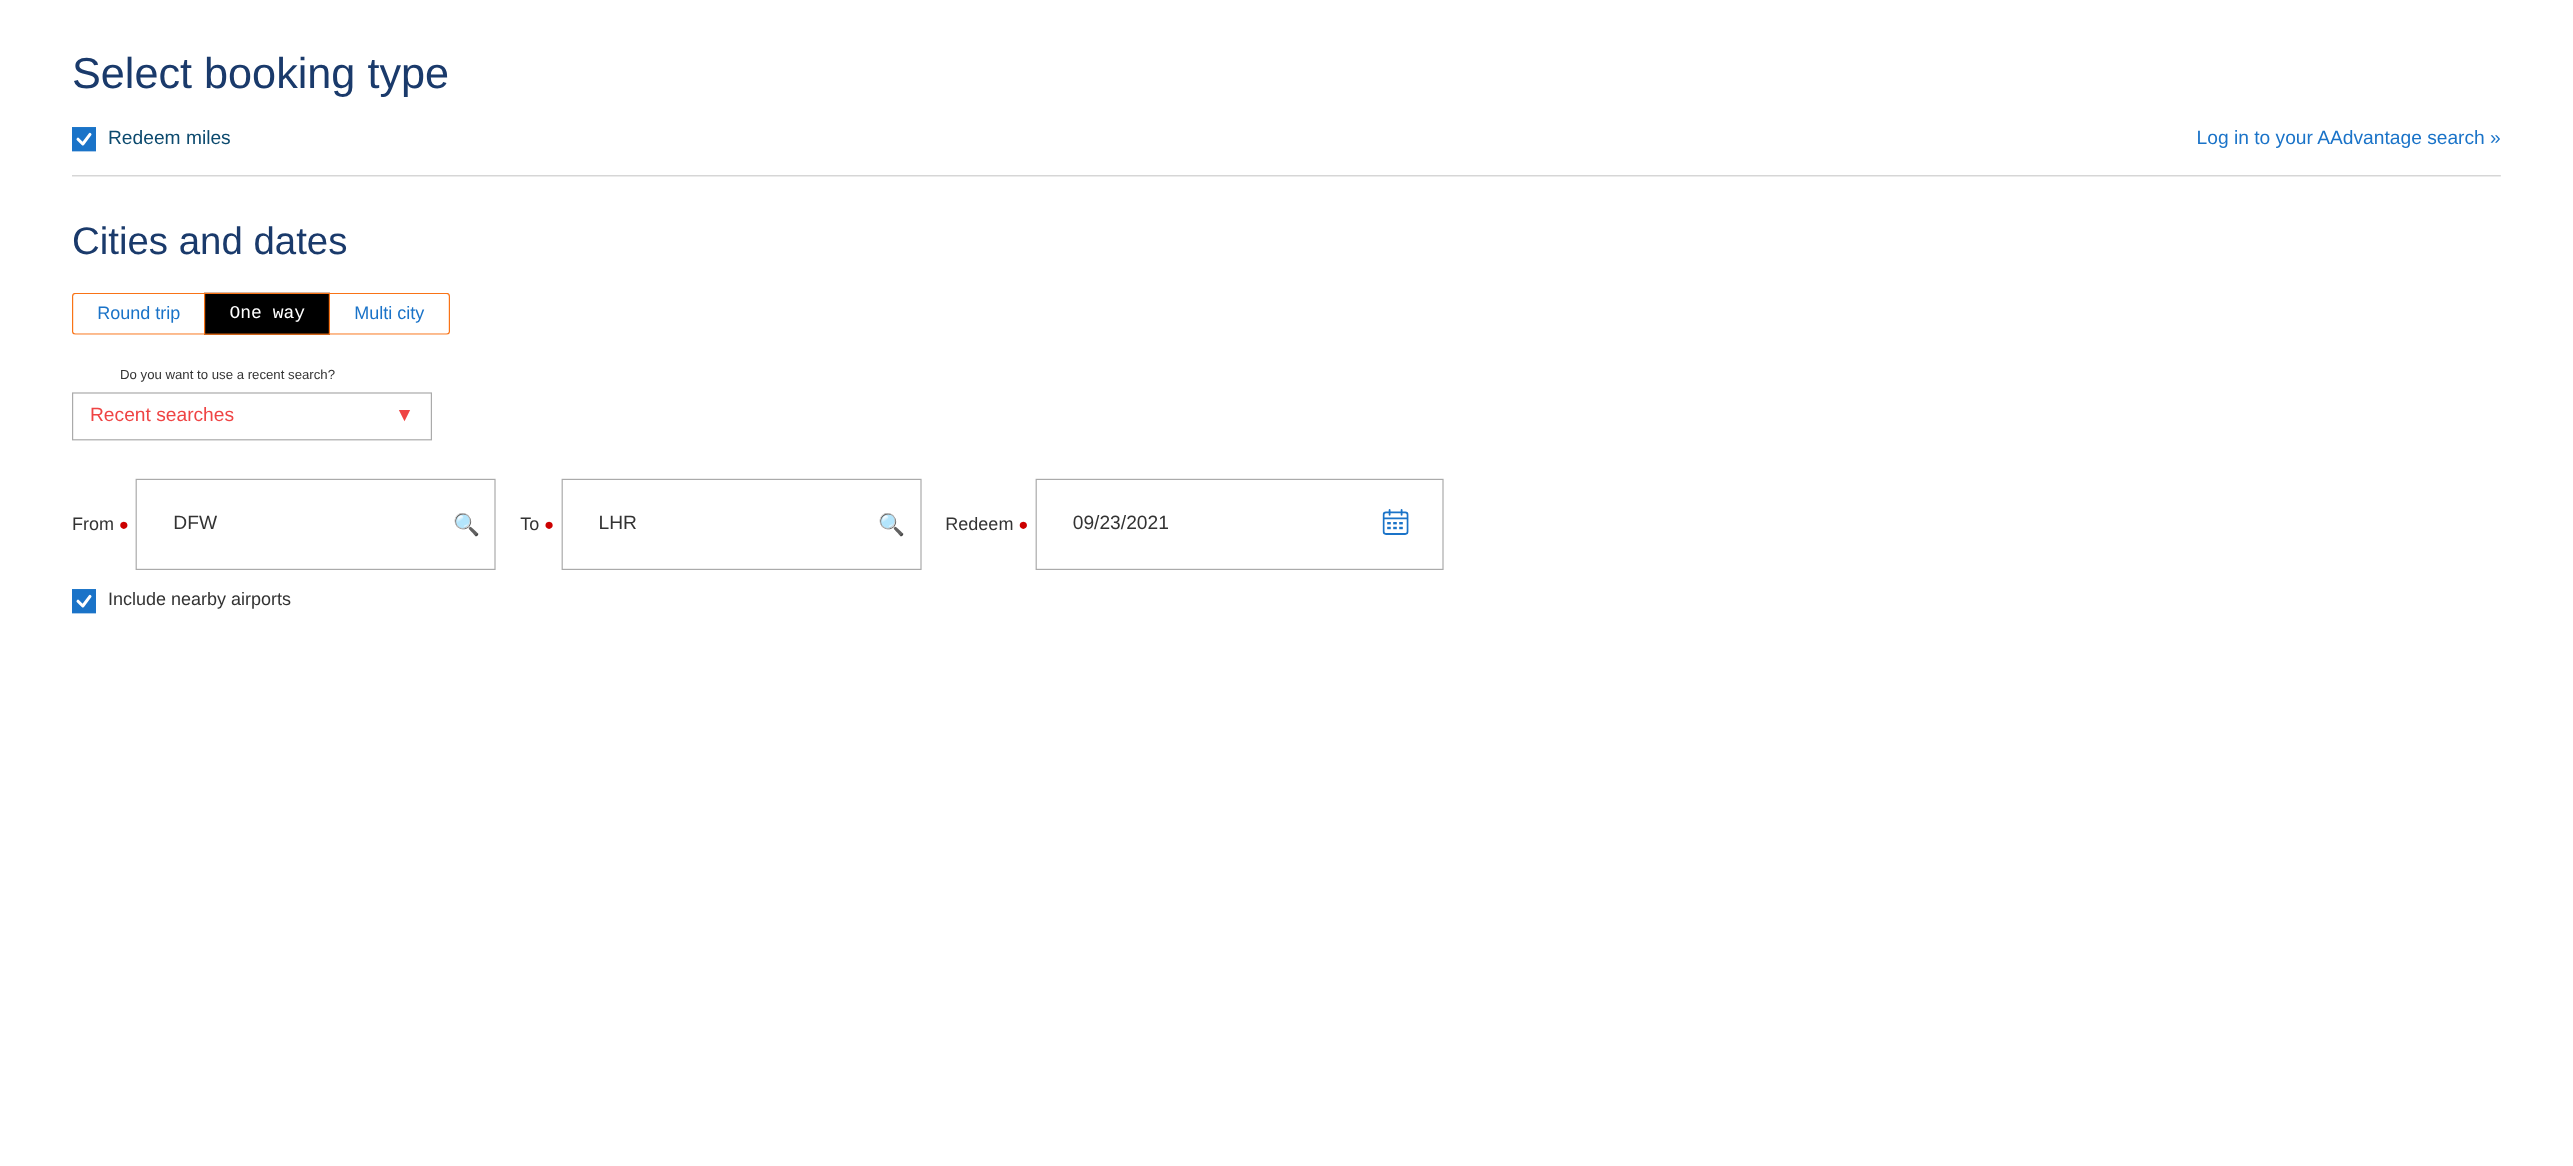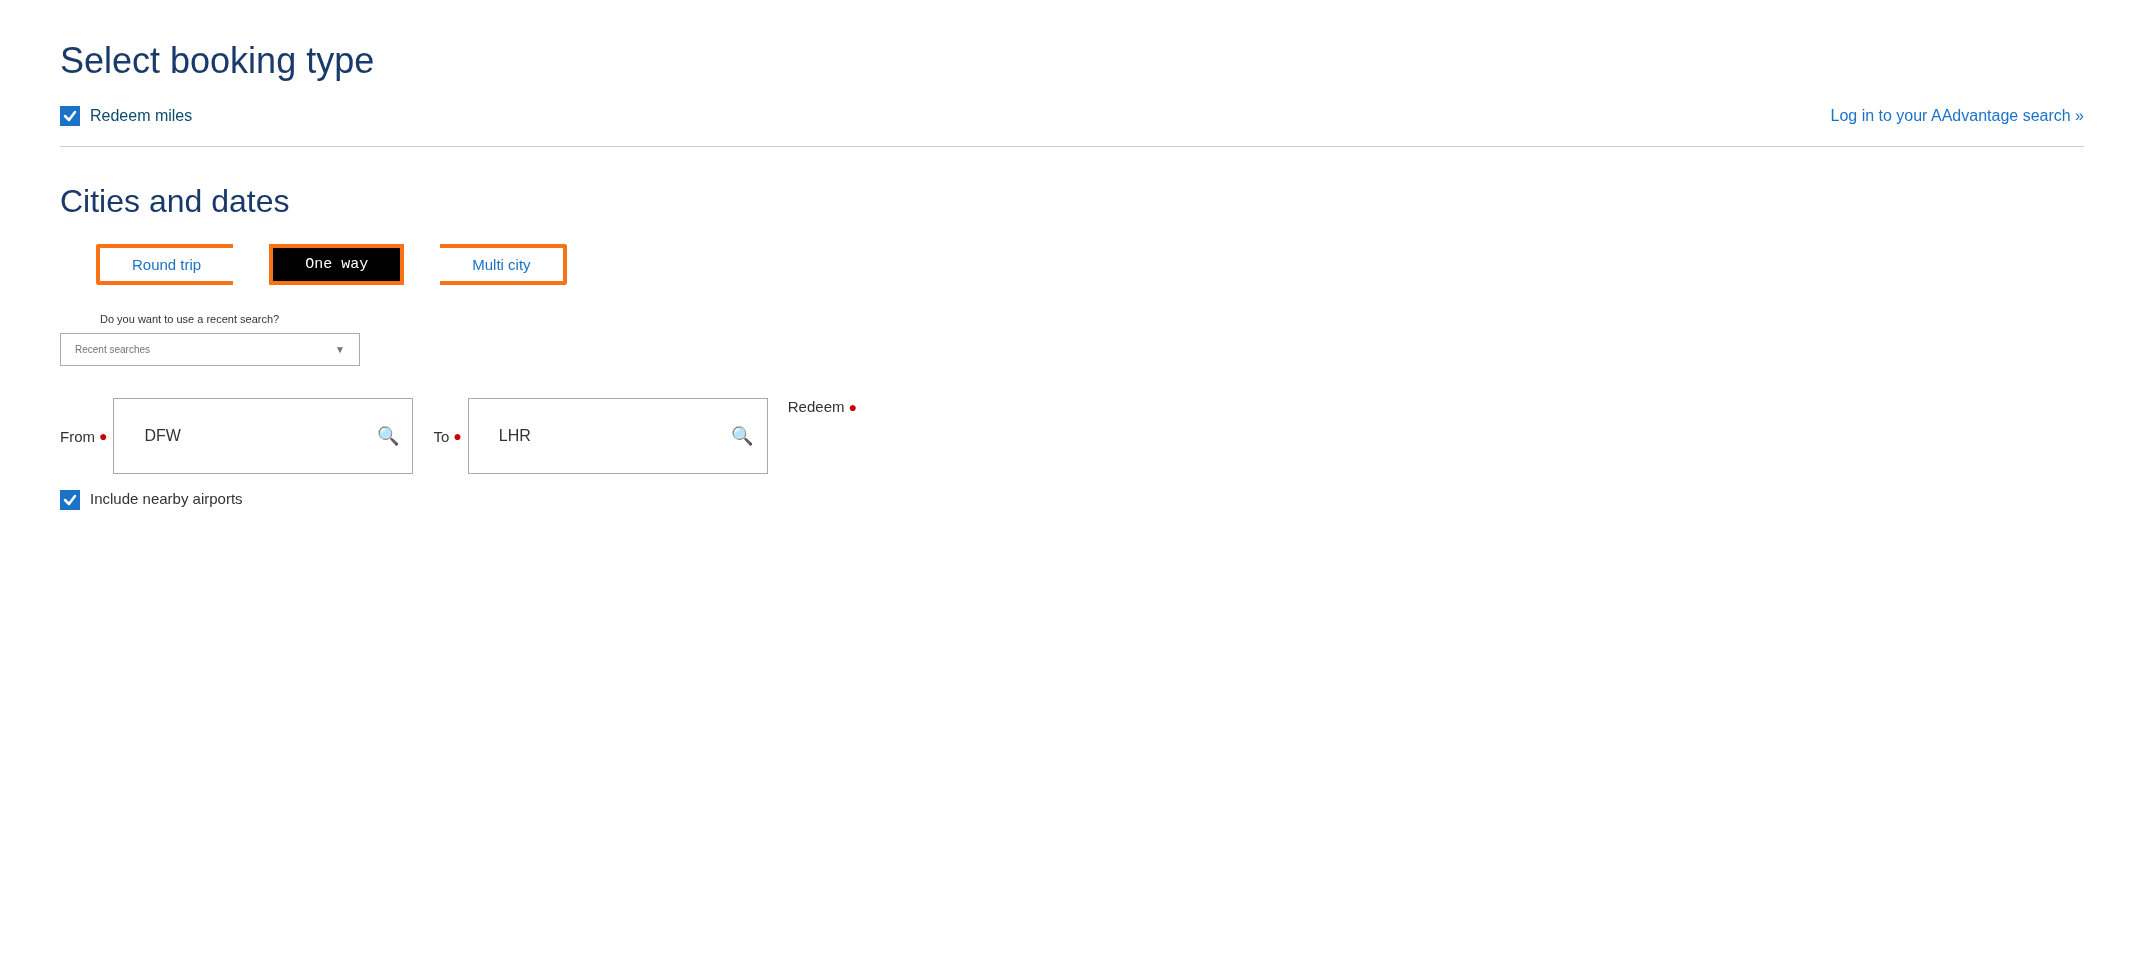--- a/index.html
+++ b/index.html
@@ -73,28 +73,27 @@
       color: #1a3a6b;
       margin-bottom: 24px;
     }
 
     .trip-type-buttons {
       display: flex;
       margin-bottom: 28px;
     }
 
     .trip-btn {
-      padding: 8px 32px;
+      padding: 8px 20px;
       font-size: 15px;
-      border: 4px solid #f97316;
+      border: 1px solid #f97316;
       background: #ffffff;
       color: #1a73c8;
       cursor: pointer;
       font-family: Arial, Helvetica, sans-serif;
-      margin-left: 36px;
     }
 
     .trip-btn:first-child {
       border-right: none;
       border-radius: 3px 0 0 3px;
     }
 
     .trip-btn:last-child {
       border-left: none;
       border-radius: 0 3px 3px 0;
@@ -119,22 +118,22 @@
       justify-content: space-between;
       width: 300px;
       border: 1px solid #aaaaaa;
       padding: 10px 14px;
       cursor: pointer;
       background: #ffffff;
       margin-bottom: 32px;
     }
 
     .recent-search-select span {
-      font-size: 10px;
-      color: #737373;
+      font-size: 16px;
+      color: #ef4444;
     }
 
     .dropdown-arrow {
       color: #1a73c8;
       font-size: 14px;
     }
 
     .fields-row {
       display: flex;
       gap: 20px;
@@ -269,20 +268,37 @@
         <input type="text" class="field-input" value="LHR" style="">
         <span class="field-icon">🔍</span>
       </div>
     </div>
 
     <div class="field-group">
       <label class="field-label">
         <span>Redeem</span>
         <span class="required-dot">●</span>
       </label>
+      <div class="field-input-wrapper wide">
+        <input type="text" class="field-input" value="09/23/2021" style="">
+        <span class="calendar-icon">
+          <svg width="22" height="22" viewBox="0 0 22 22" fill="none" xmlns="http://www.w3.org/2000/svg">
+            <rect x="1" y="3" width="20" height="18" rx="2" stroke="#1a73c8" stroke-width="1.5" fill="none"></rect>
+            <line x1="1" y1="8" x2="21" y2="8" stroke="#1a73c8" stroke-width="1.5"></line>
+            <line x1="6" y1="1" x2="6" y2="5" stroke="#1a73c8" stroke-width="1.5" stroke-linecap="round"></line>
+            <line x1="16" y1="1" x2="16" y2="5" stroke="#1a73c8" stroke-width="1.5" stroke-linecap="round"></line>
+            <rect x="4" y="11" width="3" height="2" fill="#1a73c8"></rect>
+            <rect x="9" y="11" width="3" height="2" fill="#1a73c8"></rect>
+            <rect x="14" y="11" width="3" height="2" fill="#1a73c8"></rect>
+            <rect x="4" y="15" width="3" height="2" fill="#1a73c8"></rect>
+            <rect x="9" y="15" width="3" height="2" fill="#1a73c8"></rect>
+            <rect x="14" y="15" width="3" height="2" fill="#1a73c8"></rect>
+          </svg>
+        </span>
+      </div>
     </div>
 
   </div>
 
   <div class="nearby-airports-row">
     <div class="checkbox-box">
       <svg viewBox="0 0 14 14" fill="none" xmlns="http://www.w3.org/2000/svg">
         <polyline points="2,7 6,11 12,3" stroke="white" stroke-width="2.5" stroke-linecap="round" stroke-linejoin="round"></polyline>
       </svg>
     </div>

